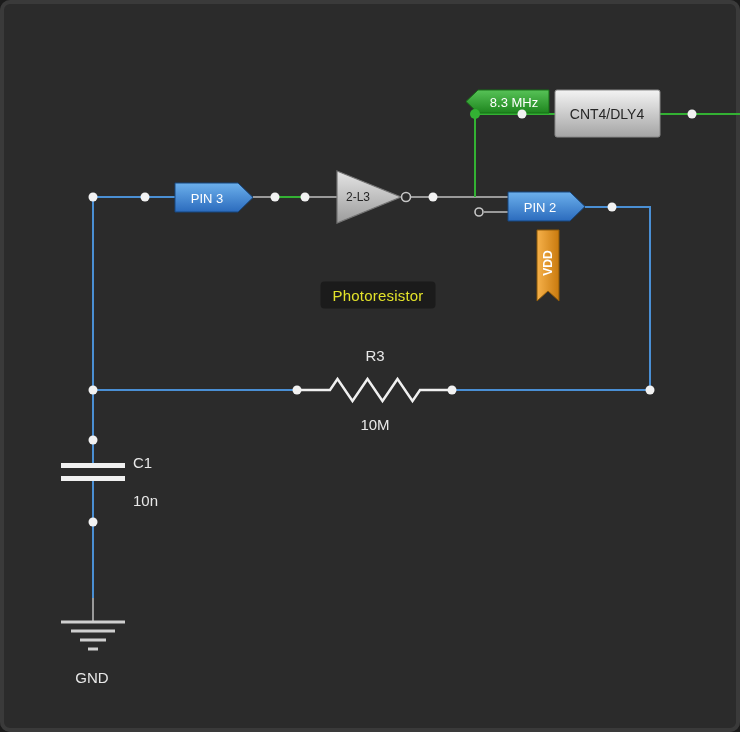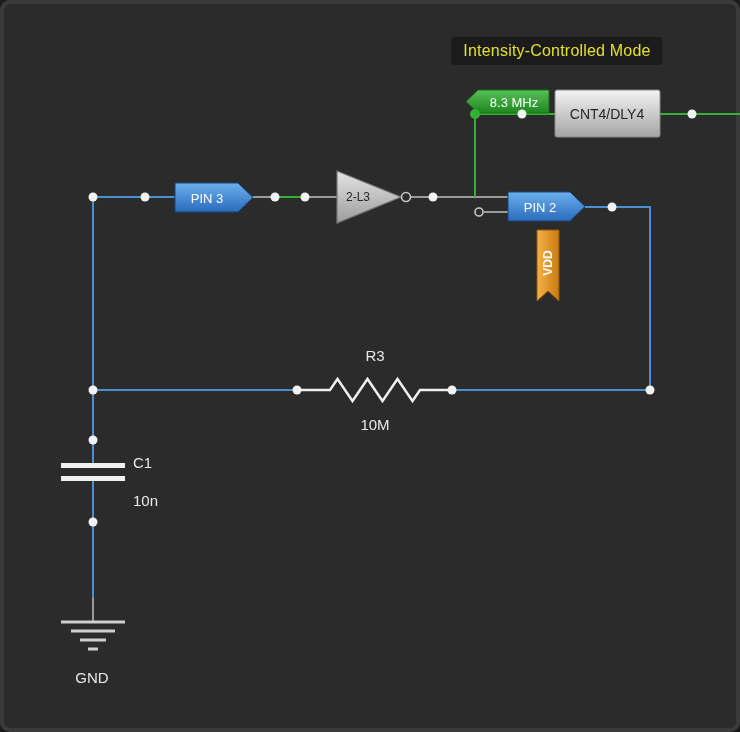--- a/index.html
+++ b/index.html
@@ -152,15 +152,15 @@
       <circle class="dot" cx="612" cy="207" r="4.5"></circle>
       <circle class="dot" cx="93" cy="390" r="4.5"></circle>
       <circle class="dot" cx="297" cy="390" r="4.5"></circle>
       <circle class="dot" cx="452" cy="390" r="4.5"></circle>
       <circle class="dot" cx="650" cy="390" r="4.5"></circle>
       <circle class="dot" cx="93" cy="440" r="4.5"></circle>
       <circle class="dot" cx="93" cy="522" r="4.5"></circle>
     </g>
   </svg>
 
-  <div class="note" id="mode-label">Intensity-Controlled Mode</div>
+  <div class="note" id="photo-label">Photoresistor</div>
 
 </div>
 
 </body></html>

